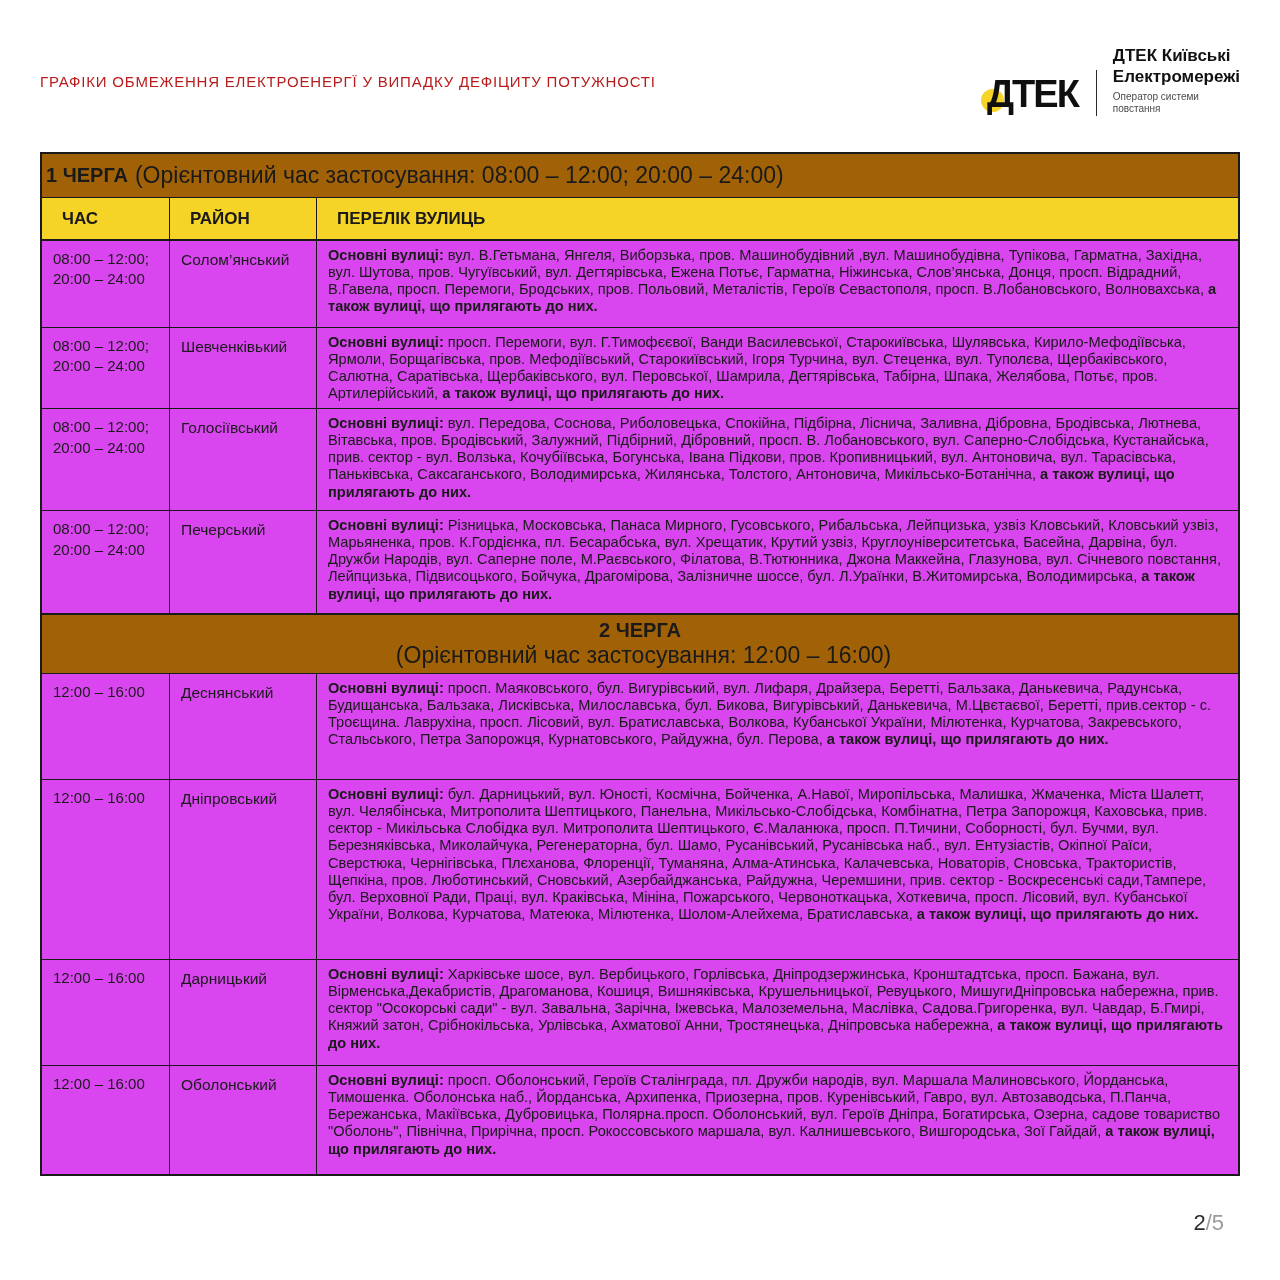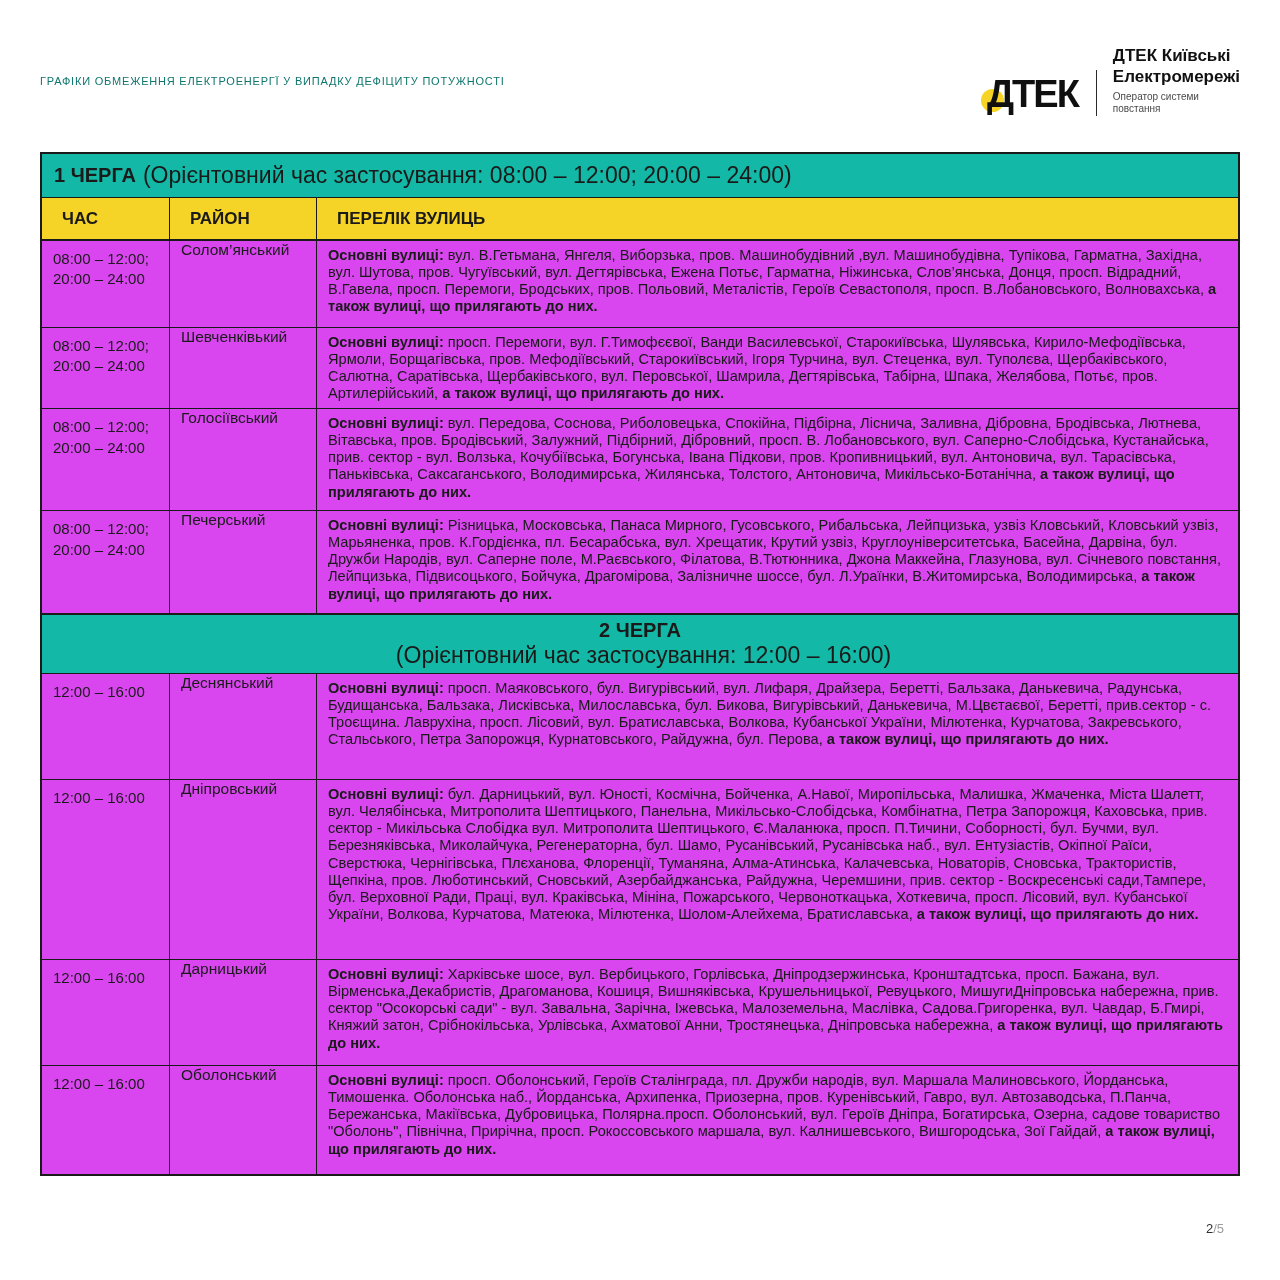--- a/index.html
+++ b/index.html
@@ -12,23 +12,23 @@
 
   
   .top-header {
     display: flex;
     justify-content: space-between;
     align-items: center;
     margin: 42px 40px 0 40px;
     height: 78px;
   }
   .doc-title {
-    font-size: 11px;
+    font-size: 15px;
     letter-spacing: 0.8px;
-    color: #0f766e;
+    color: #b91c1c;
     font-weight: 500;
   }
   .logo-block { display: flex; align-items: flex-end; }
   .logo-mark { position: relative; height: 44px; display: flex; align-items: center; }
   .logo-dot {
     position: absolute;
     left: 0; top: 17px;
     width: 23px; height: 23px;
     border-radius: 50%;
     background: #f5d327;
@@ -54,25 +54,25 @@
 
   
   .table-wrap {
     position: absolute;
     left: 40px; top: 152px;
     width: 1200px;
     border: 2px solid #1a1a1a;
     background: #fff;
   }
   .band {
-    background: #14b8a6;
+    background: #a16207;
     min-height: 44px;
     display: flex;
     align-items: center;
-    padding: 4px 12px;
+    padding: 4px 4px;
     border-bottom: 1px solid #1a1a1a;
     font-size: 19px;
   }
   .band + * { border-top: none; }
   .band .band-label { font-weight: bold; font-size: 20px; }
   .band .band-note { margin-left: 7px; font-size: 23px; }
   .band.second { border-top: 1px solid #1a1a1a; flex-direction: column; }
 
   .grid-row {
     display: grid;
@@ -86,40 +86,40 @@
     font-weight: bold;
     font-size: 17px;
     padding: 11px 10px 10px 20px;
     min-height: 41px;
   }
   .data-row { border-bottom: 1px solid #1a1a1a; background: #d946ef; }
   .data-row:last-child { border-bottom: none; }
   .cell { padding: 6px 8px 6px 11px; }
   .cell.c1, .cell.c2 { border-right: 1px solid #1a1a1a; }
   .time-cell { font-size: 15px; line-height: 1.35; padding-top: 8px; }
-  .district-cell { font-size: 15.5px; padding-top: 0; }
+  .district-cell { font-size: 15.5px; padding-top: 10px; }
   .streets-cell { font-size: 14.6px; line-height: 1.17; padding-right: 10px; }
   .b { font-weight: bold; }
 
   
   .r1 { min-height: 87px; }
   .r2 { min-height: 80px; }
   .r3 { min-height: 102px; }
   .r4 { min-height: 103px; }
   .r5 { min-height: 106px; }
   .r6 { min-height: 180px; }
   .r7 { min-height: 106px; }
   .r8 { min-height: 108px; }
 
   
   .page-num {
     position: absolute;
     right: 56px;
     bottom: 44px;
-    font-size: 13px;
+    font-size: 22px;
     text-align: center;
   }
   .page-num .cur { color: #2e2e2e; }
   .page-num .tot { color: #9b9b9b; }
 </style>
 </head>
 <body>
 
 <div class="top-header">
   <div class="doc-title">ГРАФІКИ ОБМЕЖЕННЯ ЕЛЕКТРОЕНЕРГЇ У ВИПАДКУ ДЕФІЦИТУ ПОТУЖНОСТІ</div>

